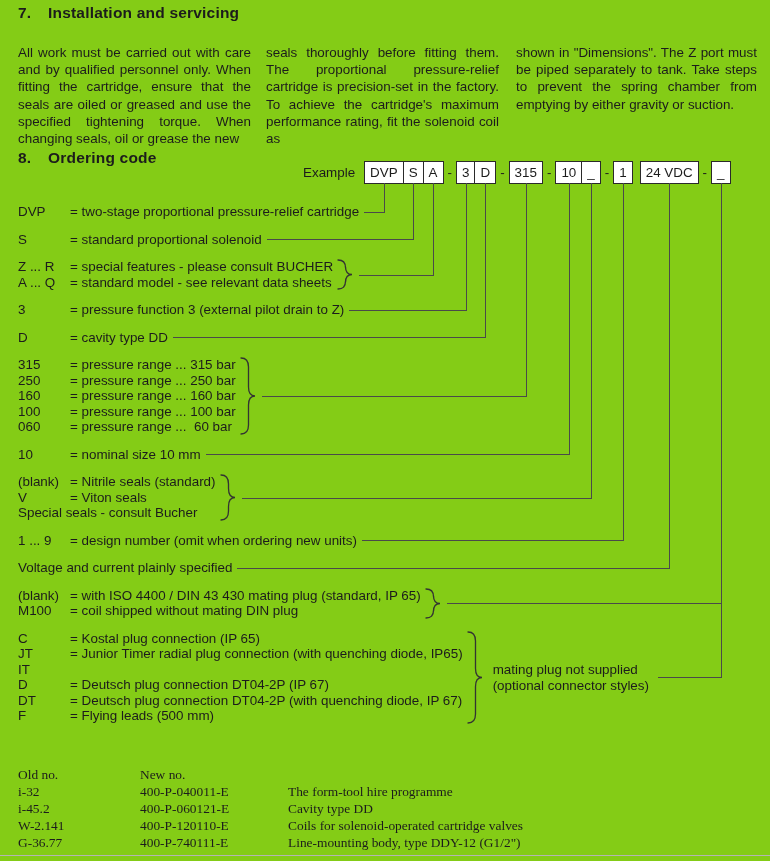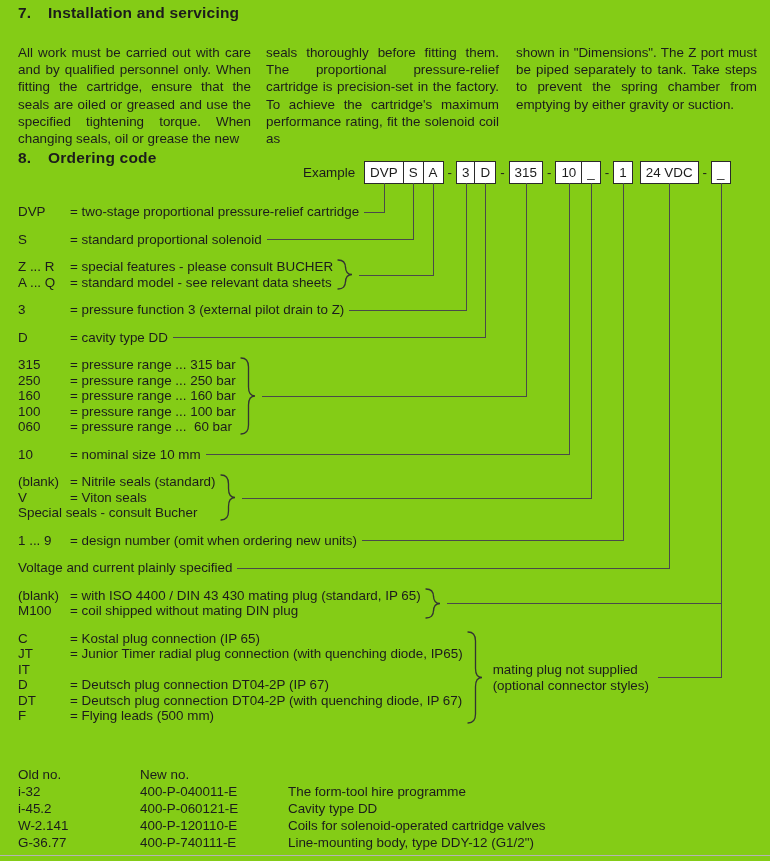--- a/index.html
+++ b/index.html
@@ -28,21 +28,21 @@
   .entry{position:relative;width:fit-content;margin-bottom:12px;font-size:13.4px;line-height:15.5px;}
   .line{display:flex;white-space:pre;}
   .c{display:inline-block;width:52px;flex:none;}
   .brace{position:absolute;left:100%;margin-left:4px;top:0;}
   .side-label{position:absolute;left:calc(100% + 30px);top:50%;transform:translateY(-50%);white-space:nowrap;line-height:15.5px;}
   
   .vline,.hline{position:absolute;background:#4a4a4a;}
   .vline{width:1px;}
   .hline{height:1px;}
   
-  #sheet-table{position:absolute;left:18px;top:766px;font-size:13.4px;line-height:17px;}
+  #sheet-table{position:absolute;left:18px;top:766px;font-size:13.4px;line-height:17px;font-family:Liberation Serif, serif;}
   .srow{display:flex;white-space:pre;}
   .sold{width:122px;flex:none;}
   .snew{width:148px;flex:none;}
   #bottom-rule{position:absolute;left:0;top:855px;width:770px;height:1px;background:#b4b4b4;}
 </style>
 </head>
 <body>
 
 <div id="page">
 

